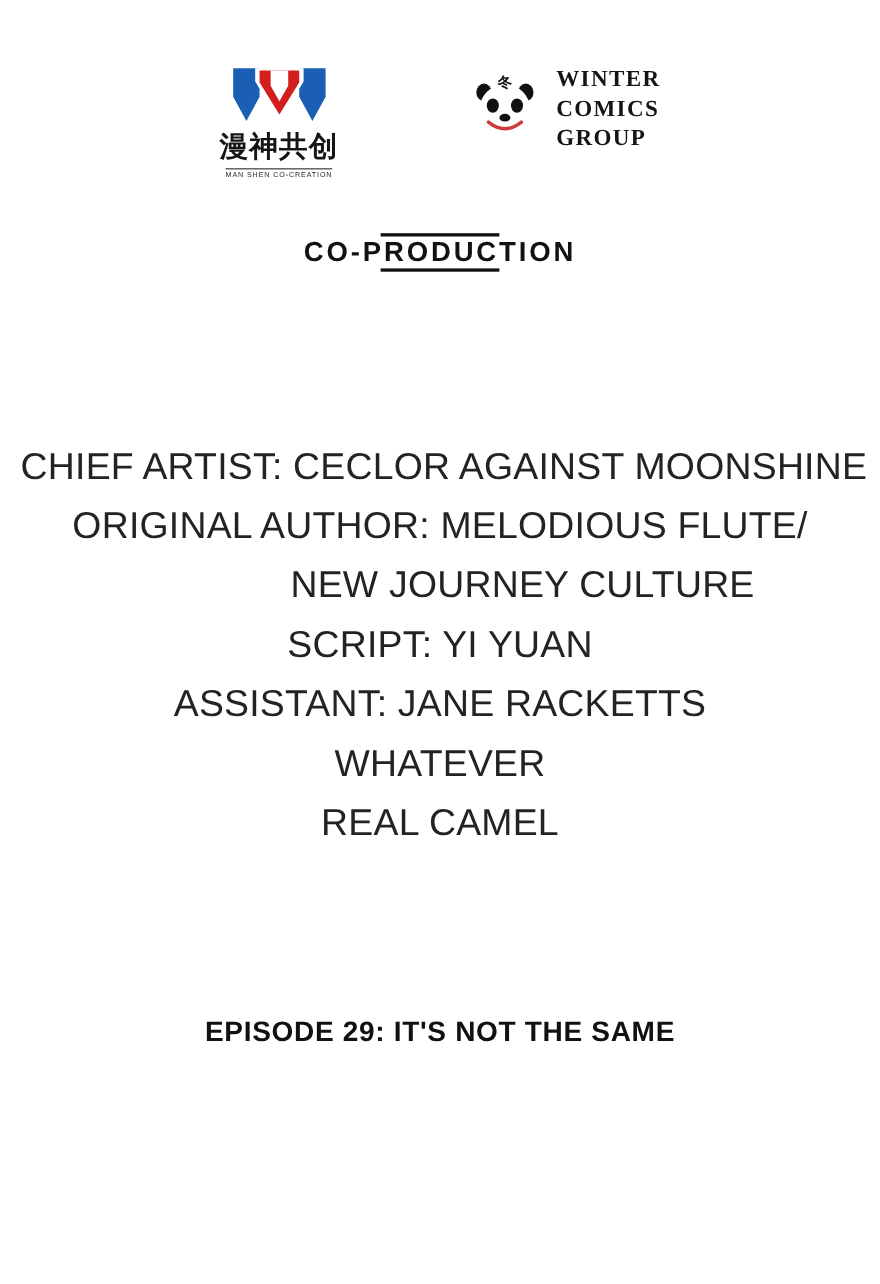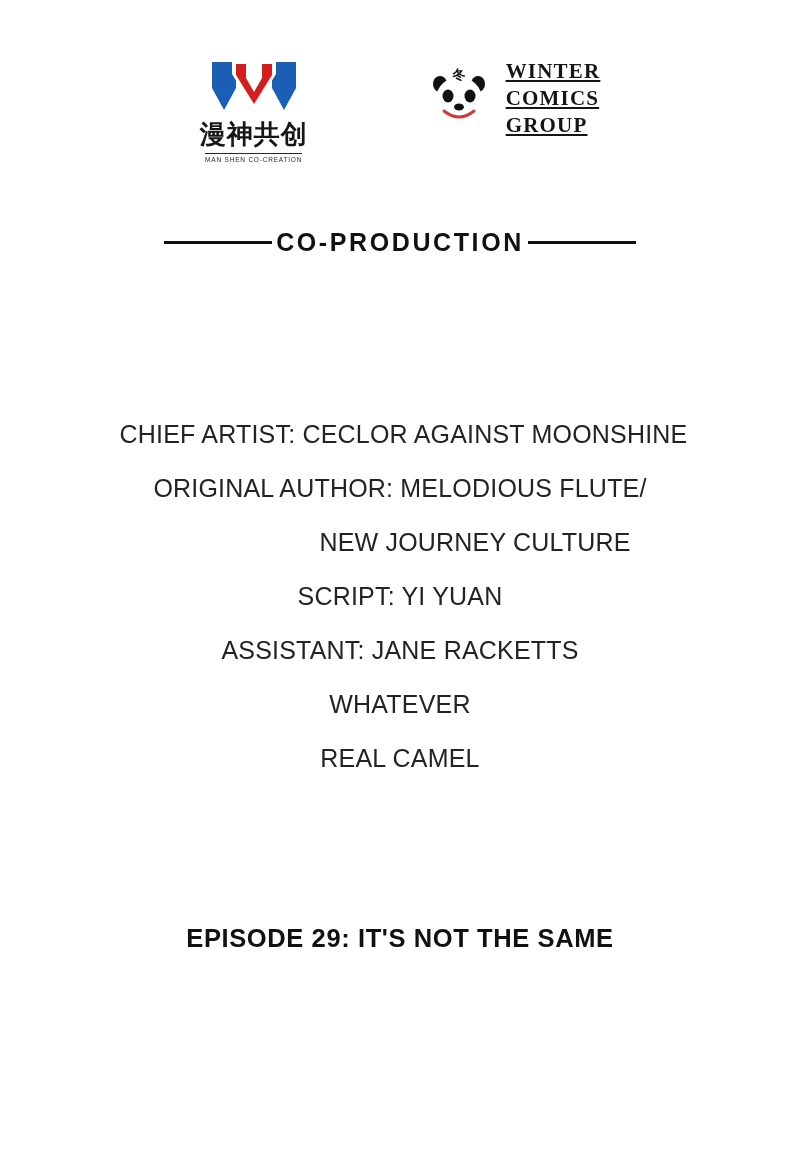--- a/index.html
+++ b/index.html
@@ -82,30 +82,30 @@
     position: relative;
   }
   .wc-text {
     font-family: "Liberation Serif", serif;
     font-size: 21px;
     font-weight: 700;
     letter-spacing: 1.2px;
     line-height: 1.28;
     color: #151515;
     text-align: left;
-    text-decoration: underline;
   }
 
   
   .coprod {
-    margin-top: 52px;
-    display: flex;
-    align-items: center;
-    justify-content: center;
-    width: 100%;
+    margin-top: 36px;
+    display: flex;
+    align-items: center;
+    justify-content: space-between;
+    width: 100%;
+    flex-direction: column;
   }
   .coprod .rule {
     height: 3px;
     background: #111;
     width: 108px;
   }
   .coprod .label {
     font-size: 25px;
     font-weight: 700;
     letter-spacing: 2.6px;
@@ -117,21 +117,21 @@
   
   .credits {
     margin-top: 150px;
     width: 100%;
     display: flex;
     flex-direction: column;
     align-items: center;
     gap: 0;
   }
   .credit-line {
-    font-size: 25px;
+    font-size: 34px;
     line-height: 54px;
     color: #232323;
     letter-spacing: 0.2px;
     white-space: nowrap;
   }
   .credit-line.indent-1 { padding-left: 150px; }
   .credit-line.indent-3 { padding-left: 7px; }
 
   
   .episode {

